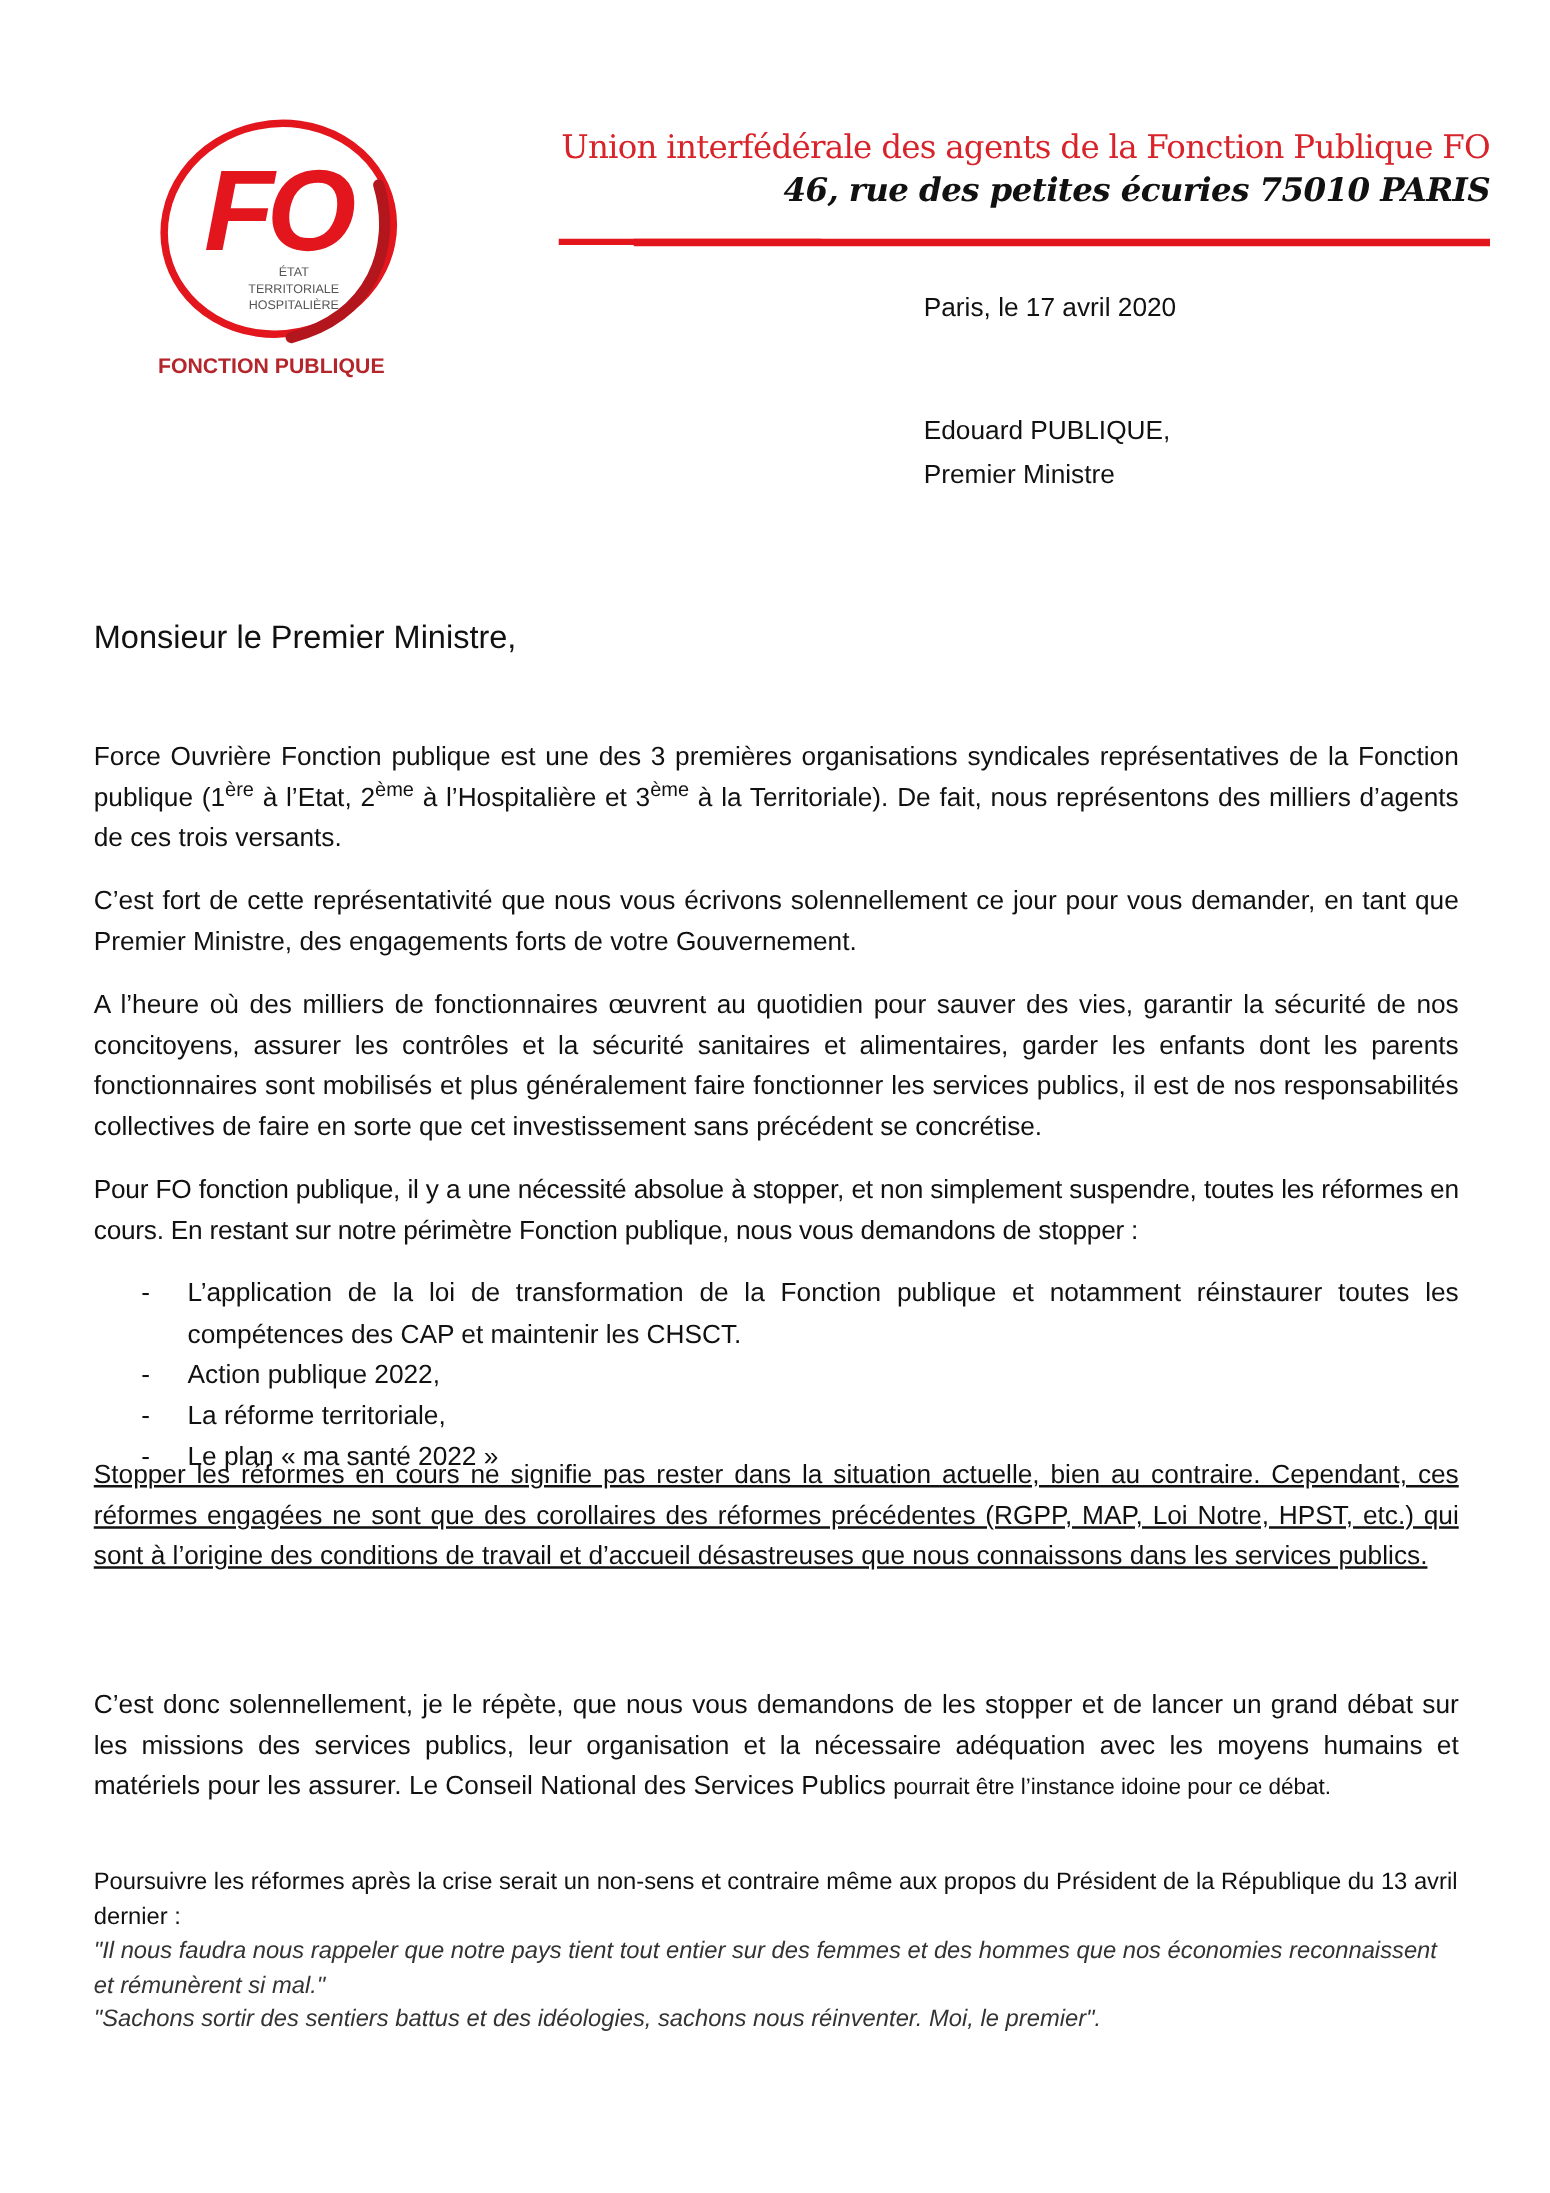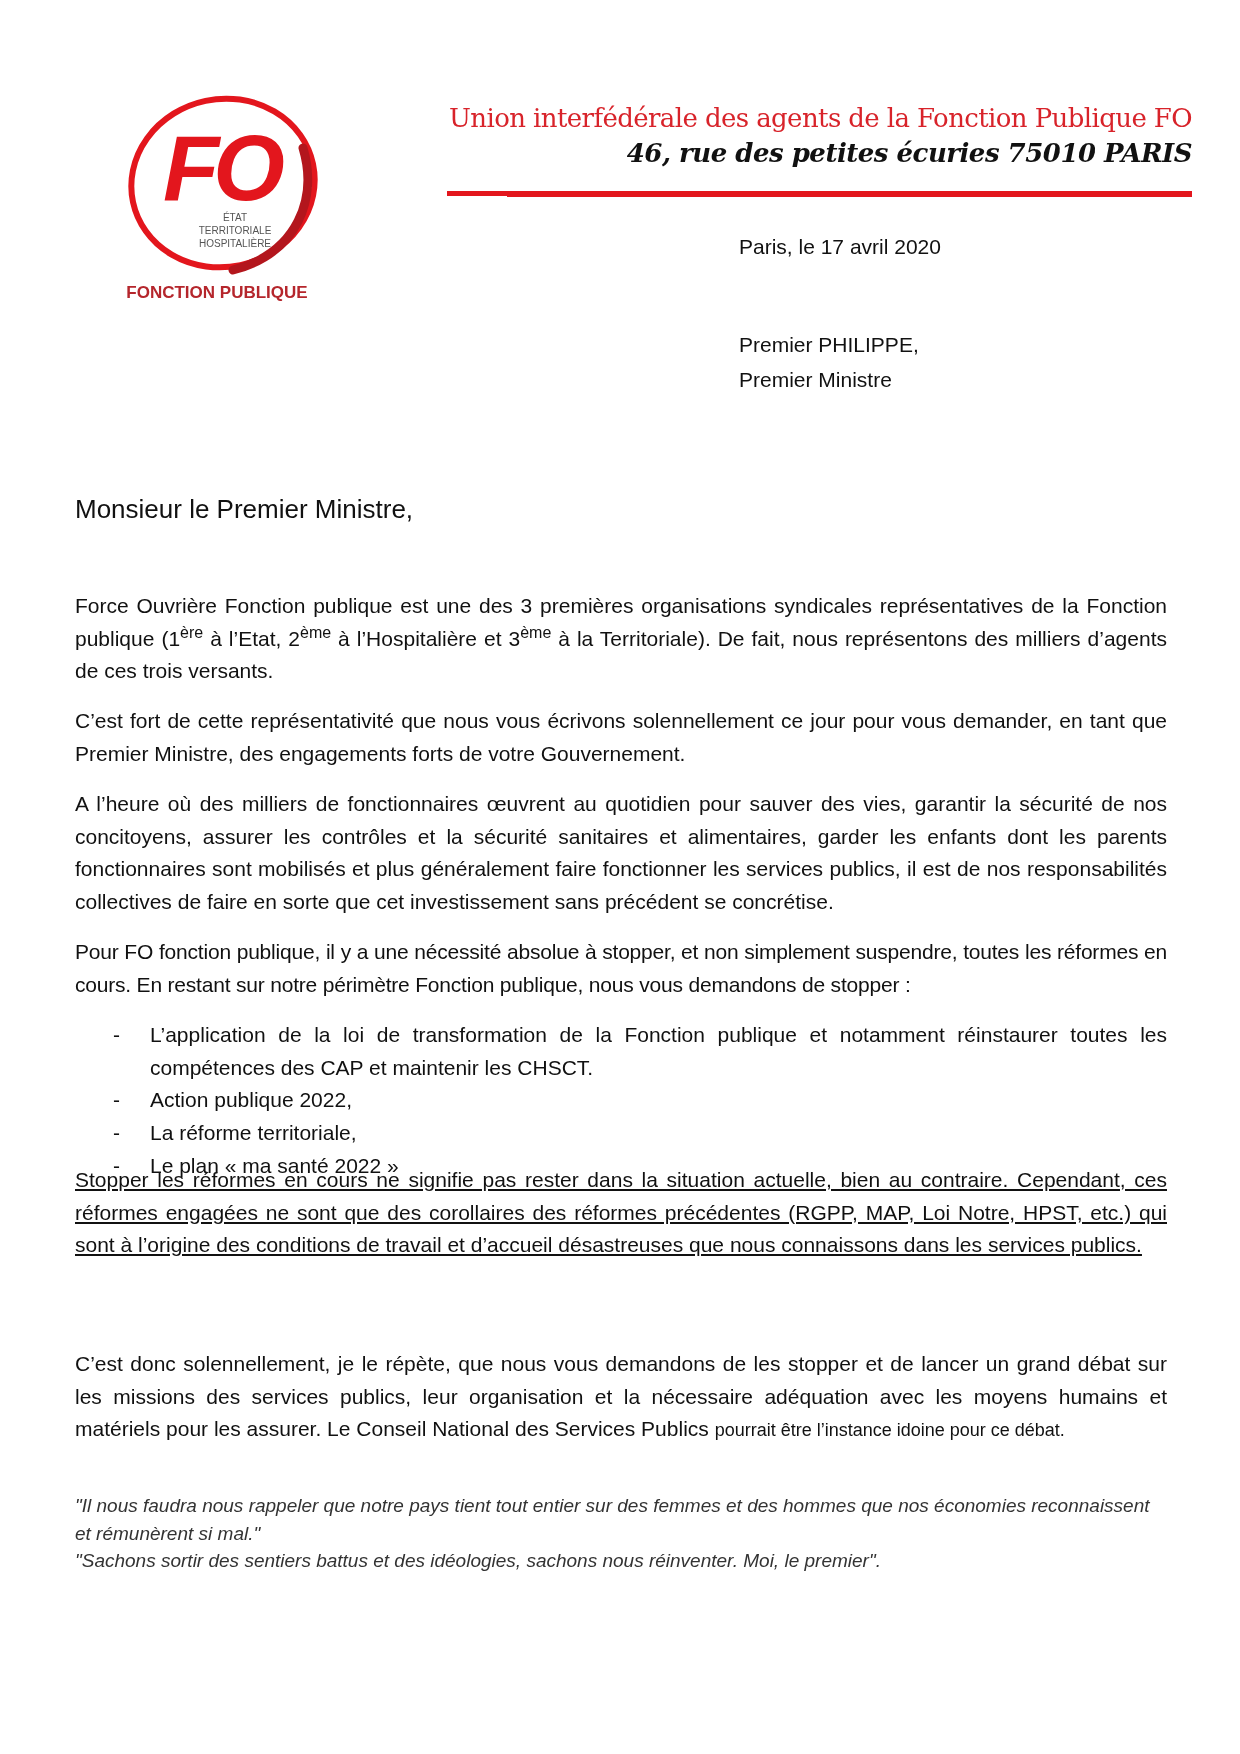--- a/index.html
+++ b/index.html
@@ -65,21 +65,21 @@
     <text x="104" y="210" text-anchor="middle" font-family="Liberation Sans, sans-serif" font-weight="bold" font-size="17" fill="#b5262c">FONCTION PUBLIQUE</text>
   </svg>
 </div>
 
 <div class="org-name">Union interfédérale des agents de la Fonction Publique FO</div>
 <div class="org-address">46, rue des petites écuries 75010 PARIS</div>
 <div class="rule-a"></div>
 <div class="rule-b"></div>
 
 <div class="recipient date">Paris, le 17 avril 2020</div>
-<div class="recipient addr1">Premier PHILIPPE,</div>
+<div class="recipient addr1">Edouard PUBLIQUE,</div>
 <div class="recipient addr2">Premier Ministre</div>
 
 <div class="salutation">Monsieur le Premier Ministre,</div>
 
 <div class="body-text p1"><span>Force Ouvrière Fonction publique est une des 3 premières organisations syndicales représentatives de la Fonction publique (1</span><sup>ère</sup><span> à l’Etat, 2</span><sup>ème</sup><span> à l’Hospitalière et 3</span><sup>ème</sup><span> à la Territoriale). De fait, nous représentons des milliers d’agents de ces trois versants.</span></div>
 
 <div class="body-text p2">C’est fort de cette représentativité que nous vous écrivons solennellement ce jour pour vous demander, en tant que Premier Ministre, des engagements forts de votre Gouvernement.</div>
 <div class="body-text p3">A l’heure où des milliers de fonctionnaires œuvrent au quotidien pour sauver des vies, garantir la sécurité de nos concitoyens, assurer les contrôles et la sécurité sanitaires et alimentaires, garder les enfants dont les parents fonctionnaires sont mobilisés et plus généralement faire fonctionner les services publics, il est de nos responsabilités collectives de faire en sorte que cet investissement sans précédent se concrétise.</div>
 <div class="body-text p4">Pour FO fonction publique, il y a une nécessité absolue à stopper, et non simplement suspendre, toutes les réformes en cours. En restant sur notre périmètre Fonction publique, nous vous demandons de stopper :</div>
 
@@ -100,15 +100,16 @@
     <span class="bullet-dash">-</span>
     <span class="bullet-text">Le plan « ma santé 2022 »</span>
   </div>
 </div>
 
 <div class="body-text p5">Stopper les réformes en cours ne signifie pas rester dans la situation actuelle, bien au contraire. Cependant, ces réformes engagées ne sont que des corollaires des réformes précédentes (RGPP, MAP, Loi Notre, HPST, etc.) qui sont à l’origine des conditions de travail et d’accueil désastreuses que nous connaissons dans les services publics.</div>
 
 <div class="body-text p6"><span>C’est donc solennellement, je le répète, que nous vous demandons de les stopper et de lancer un grand débat sur les missions des services publics, leur organisation et la nécessaire adéquation avec les moyens humains et matériels pour les assurer. Le Conseil National des Services Publics </span><span class="small">pourrait être l’instance idoine pour ce débat.</span></div>
 
 <div class="p7">
+  <div>Poursuivre les réformes après la crise serait un non-sens et contraire même aux propos du Président de la République du 13 avril dernier :</div>
   <div class="quote">"Il nous faudra nous rappeler que notre pays tient tout entier sur des femmes et des hommes que nos économies reconnaissent et rémunèrent si mal."</div>
   <div class="quote">"Sachons sortir des sentiers battus et des idéologies, sachons nous réinventer. Moi, le premier".</div>
 </div>
 
 </body></html>

